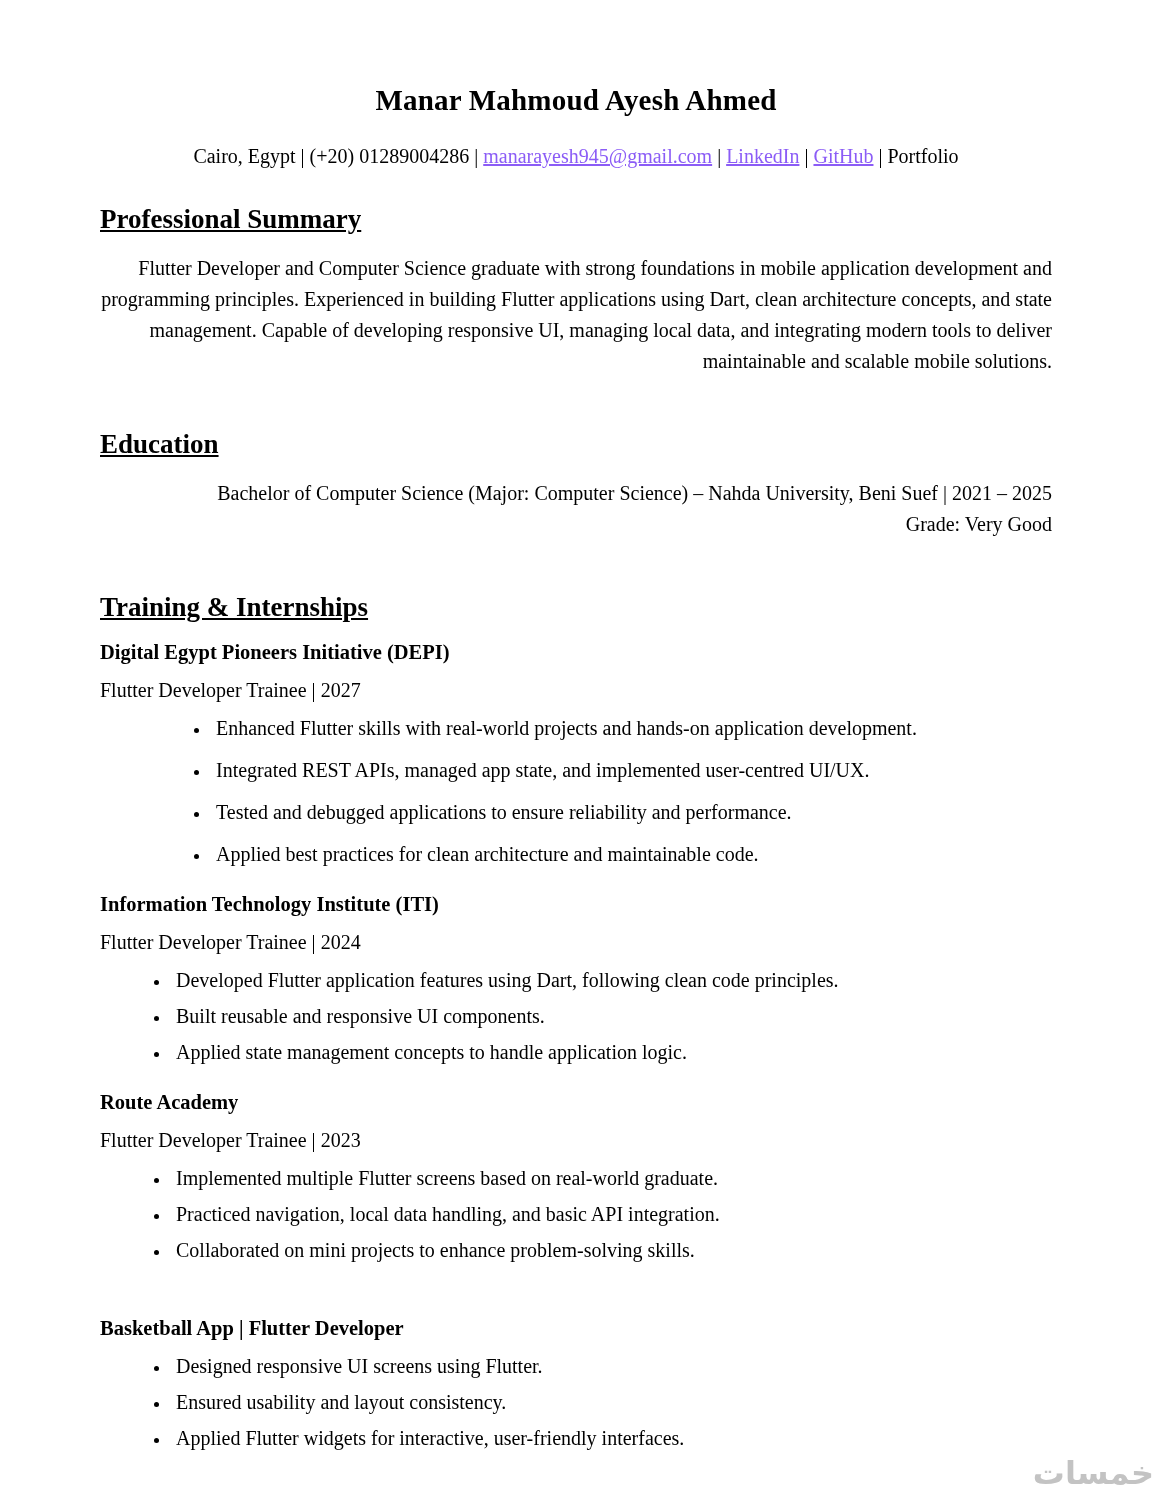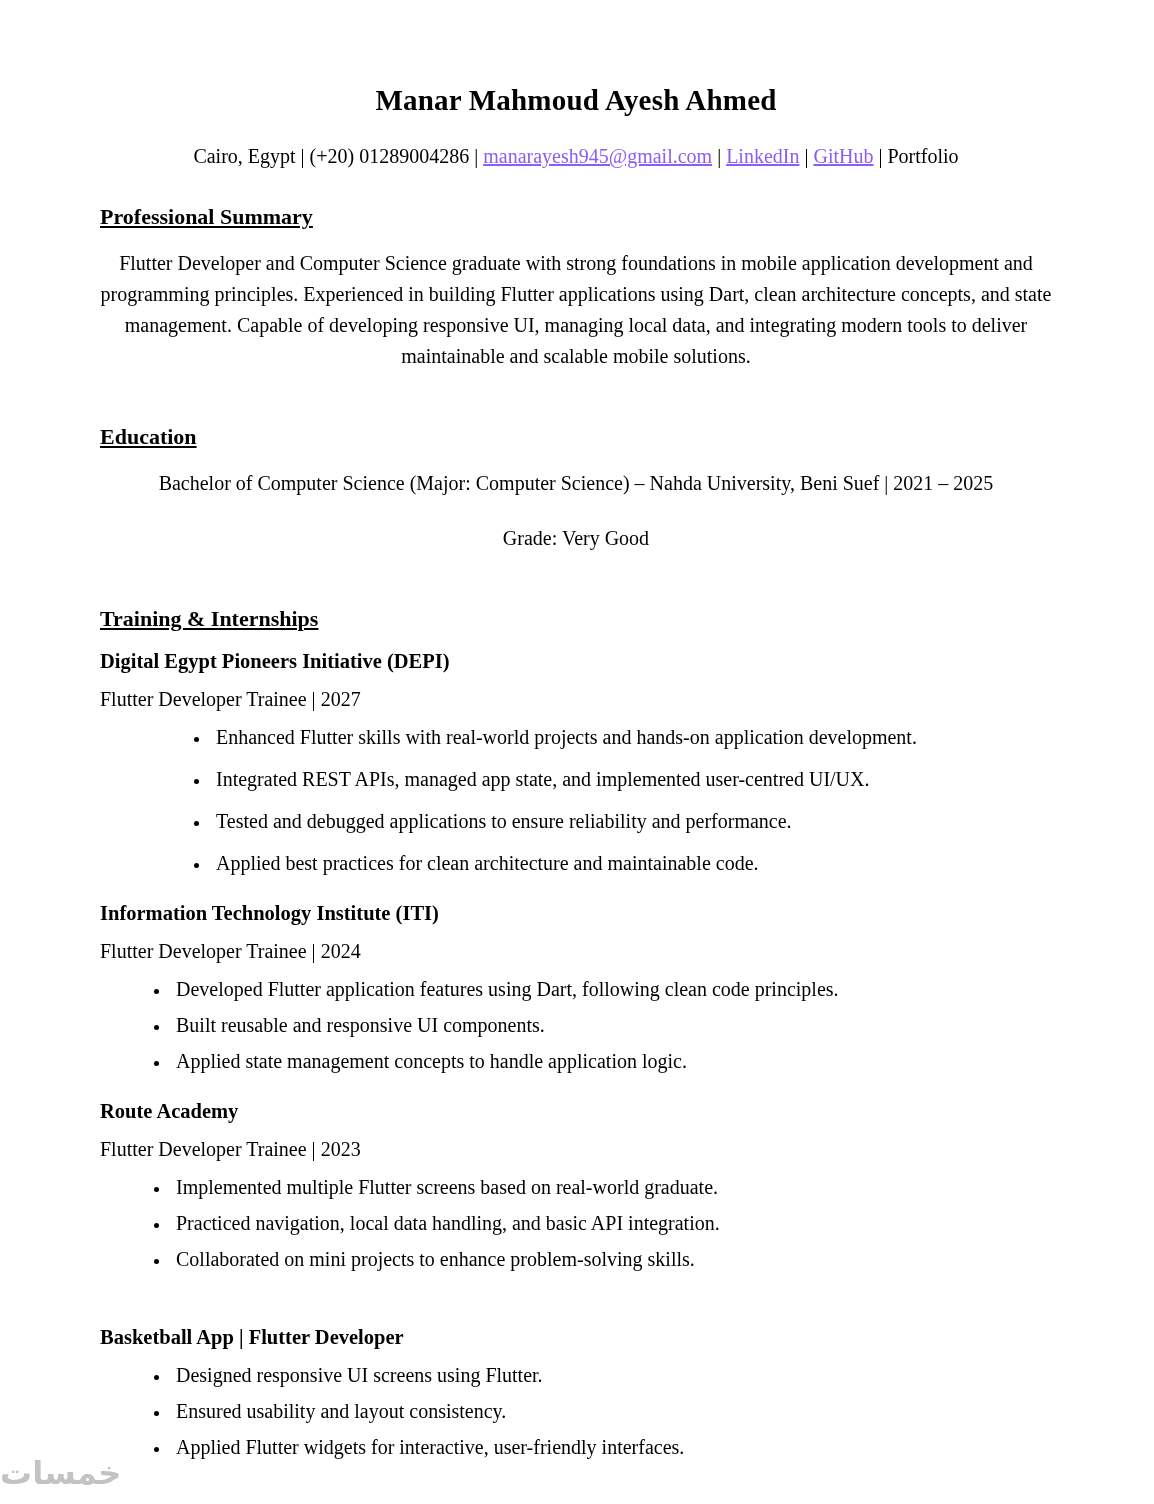--- a/index.html
+++ b/index.html
@@ -35,33 +35,33 @@
     color: #8b5cf6;
     text-decoration: underline;
     cursor: pointer;
   }
   .contact .sep { color: #000; }
 
   .section { margin-top: 52px; }
   .section.first { margin-top: 36px; }
 
   .section-heading {
-    font-size: 22px;
+    font-size: 27px;
     font-weight: bold;
     text-decoration: underline;
     margin: 0 0 18px 0;
   }
 
   .body-text {
     margin: 0;
     line-height: 1.55;
-    text-align: center;
+    text-align: right;
   }
 
-  .edu-line { margin: 0 0 24px 0; }
+  .edu-line { margin: 0 0 0 0; }
   .edu-grade { margin: 0; }
 
   .entry-title {
     font-weight: bold;
     font-size: 20.5px;
     margin: 24px 0 0 0;
   }
   .entry-title.first { margin-top: 10px; }
 
   .entry-role { margin: 15px 0 0 0; }
@@ -77,21 +77,21 @@
     line-height: 1.45;
   }
   ul.bullets.loose li { margin-bottom: 13px; margin-left: 40px; }
   ul.bullets li::marker { font-size: 0.8em; }
 
   .watermark {
     position: absolute;
     bottom: 12px;
     left: 0;
     width: 100%;
-    text-align: left;
+    text-align: right;
     font-family: "DejaVu Sans", sans-serif;
     font-size: 32px;
     font-weight: bold;
     color: #c3c3c3;
     user-select: none;
   }
 </style>
 </head>
 <body>
 

